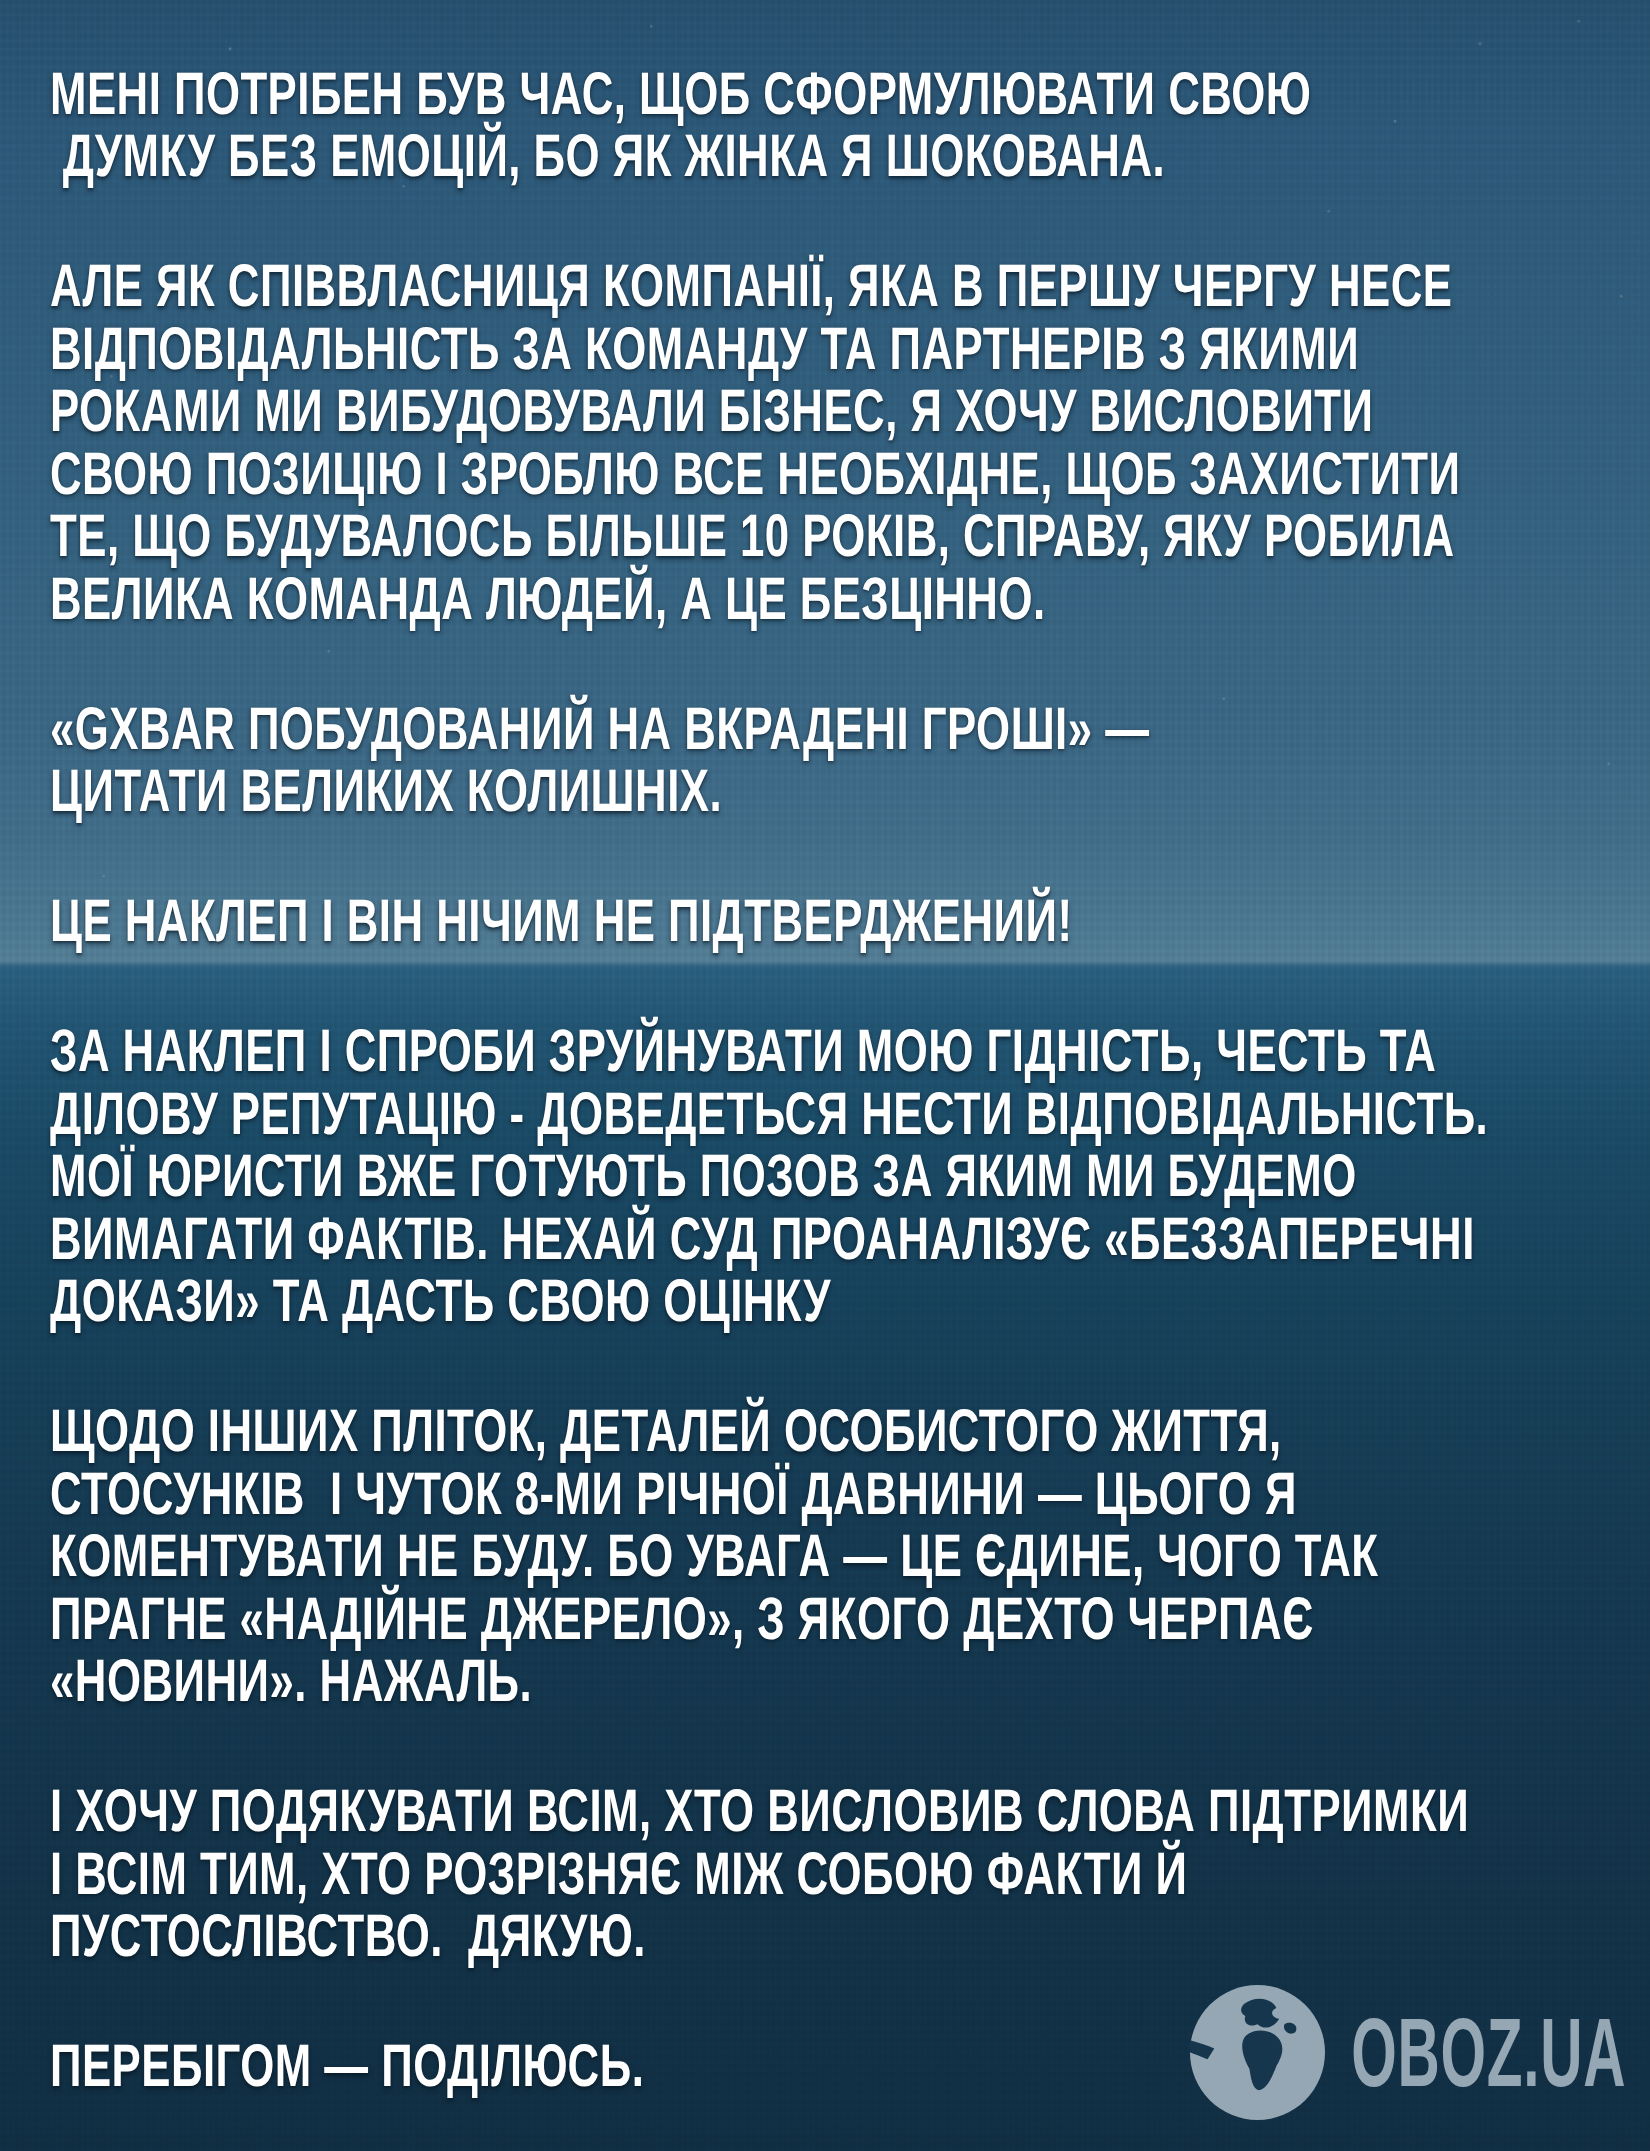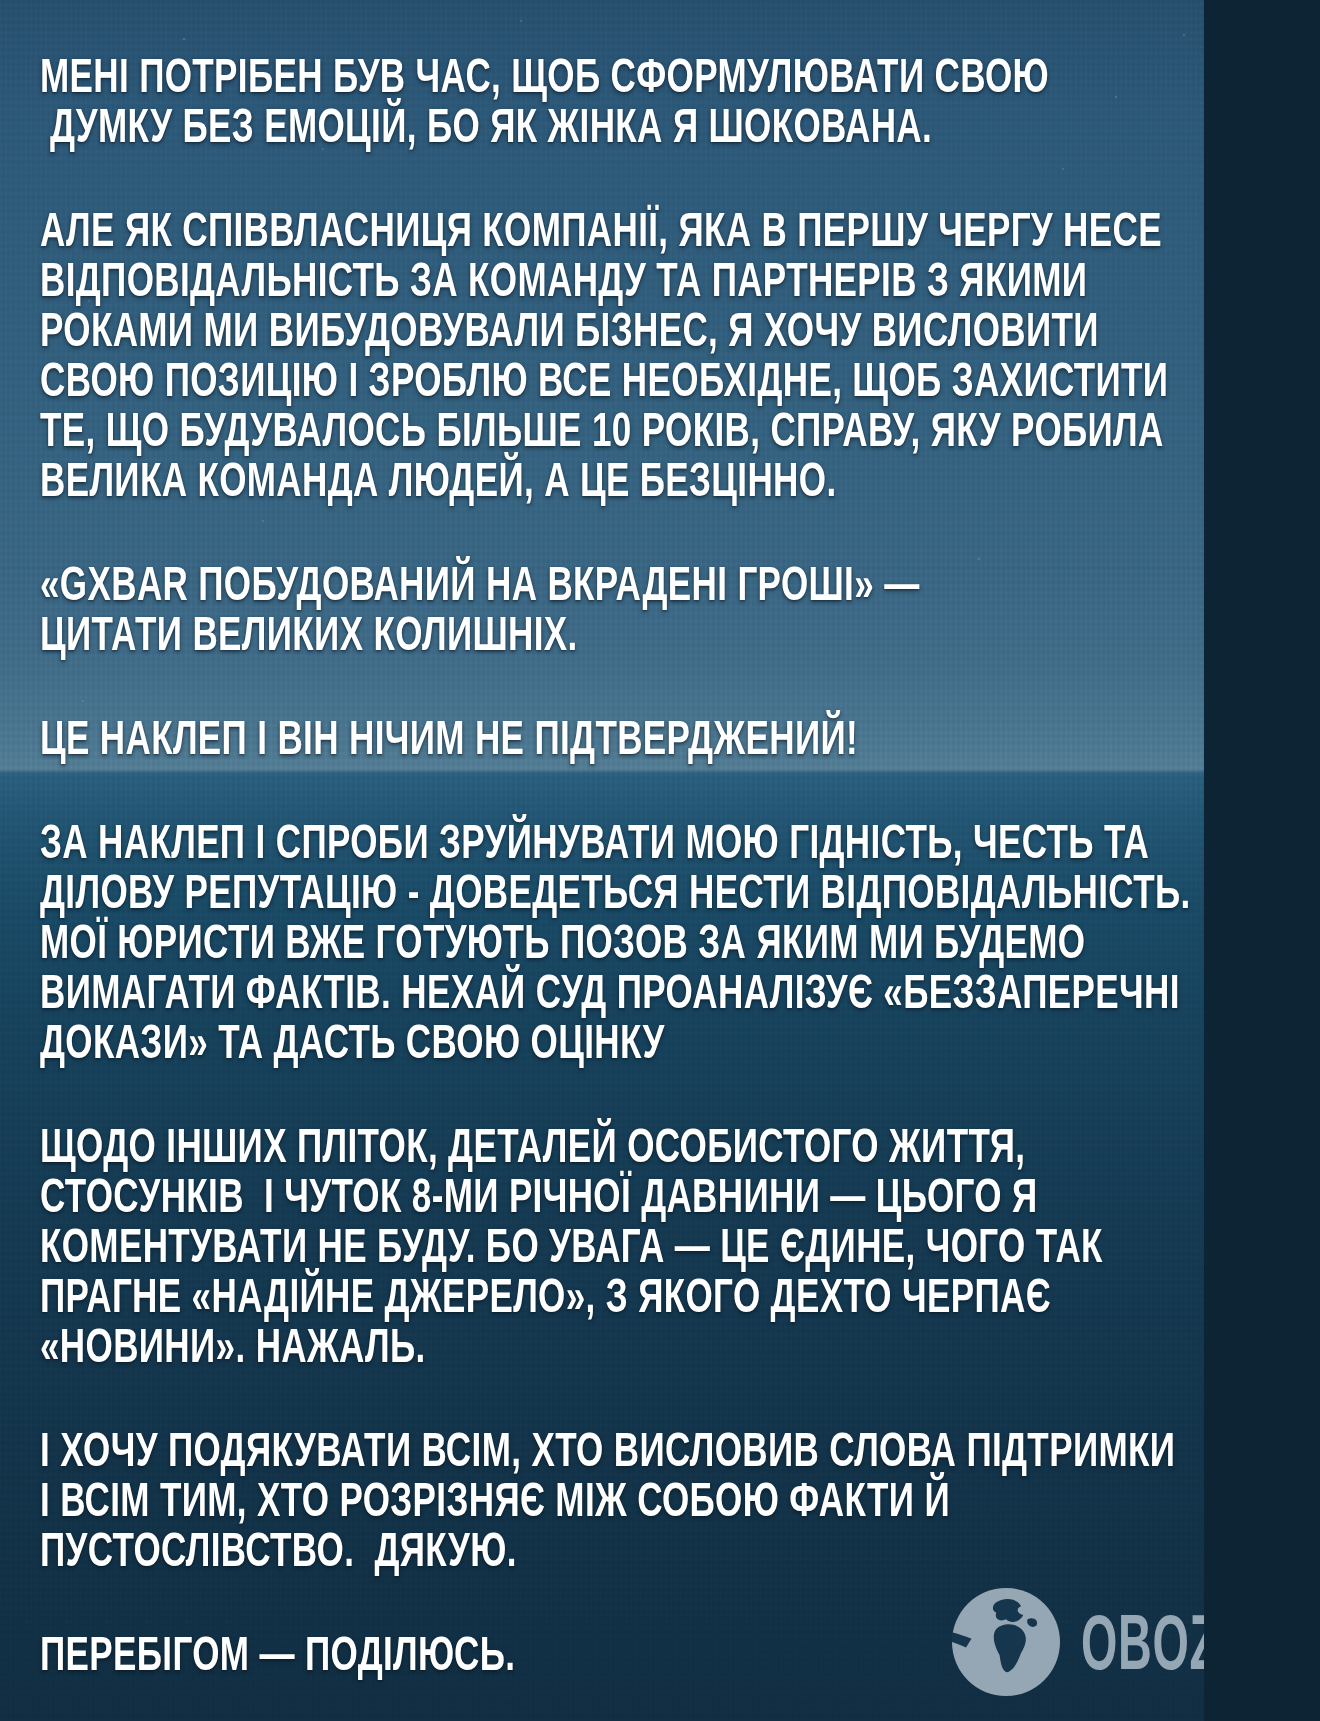--- a/index.html
+++ b/index.html
@@ -1,18 +1,18 @@
 <!DOCTYPE html>
 <html><head>
 <meta charset="utf-8">
 <style>
   html,body{margin:0;padding:0;background:#0d2435;}
   .canvas{
     position:relative;
-    width:1204px;height:1721px;
+    width:1320px;height:1721px;
     overflow:hidden;
     font-family:"Liberation Sans", sans-serif;
     background:linear-gradient(180deg,
       #27506f 0%,
       #2d5979 6%,
       #33617f 22%,
       #3a6784 33%,
       #426e8a 39%,
       #4d7992 43.2%,
       #547e96 44.7%,

